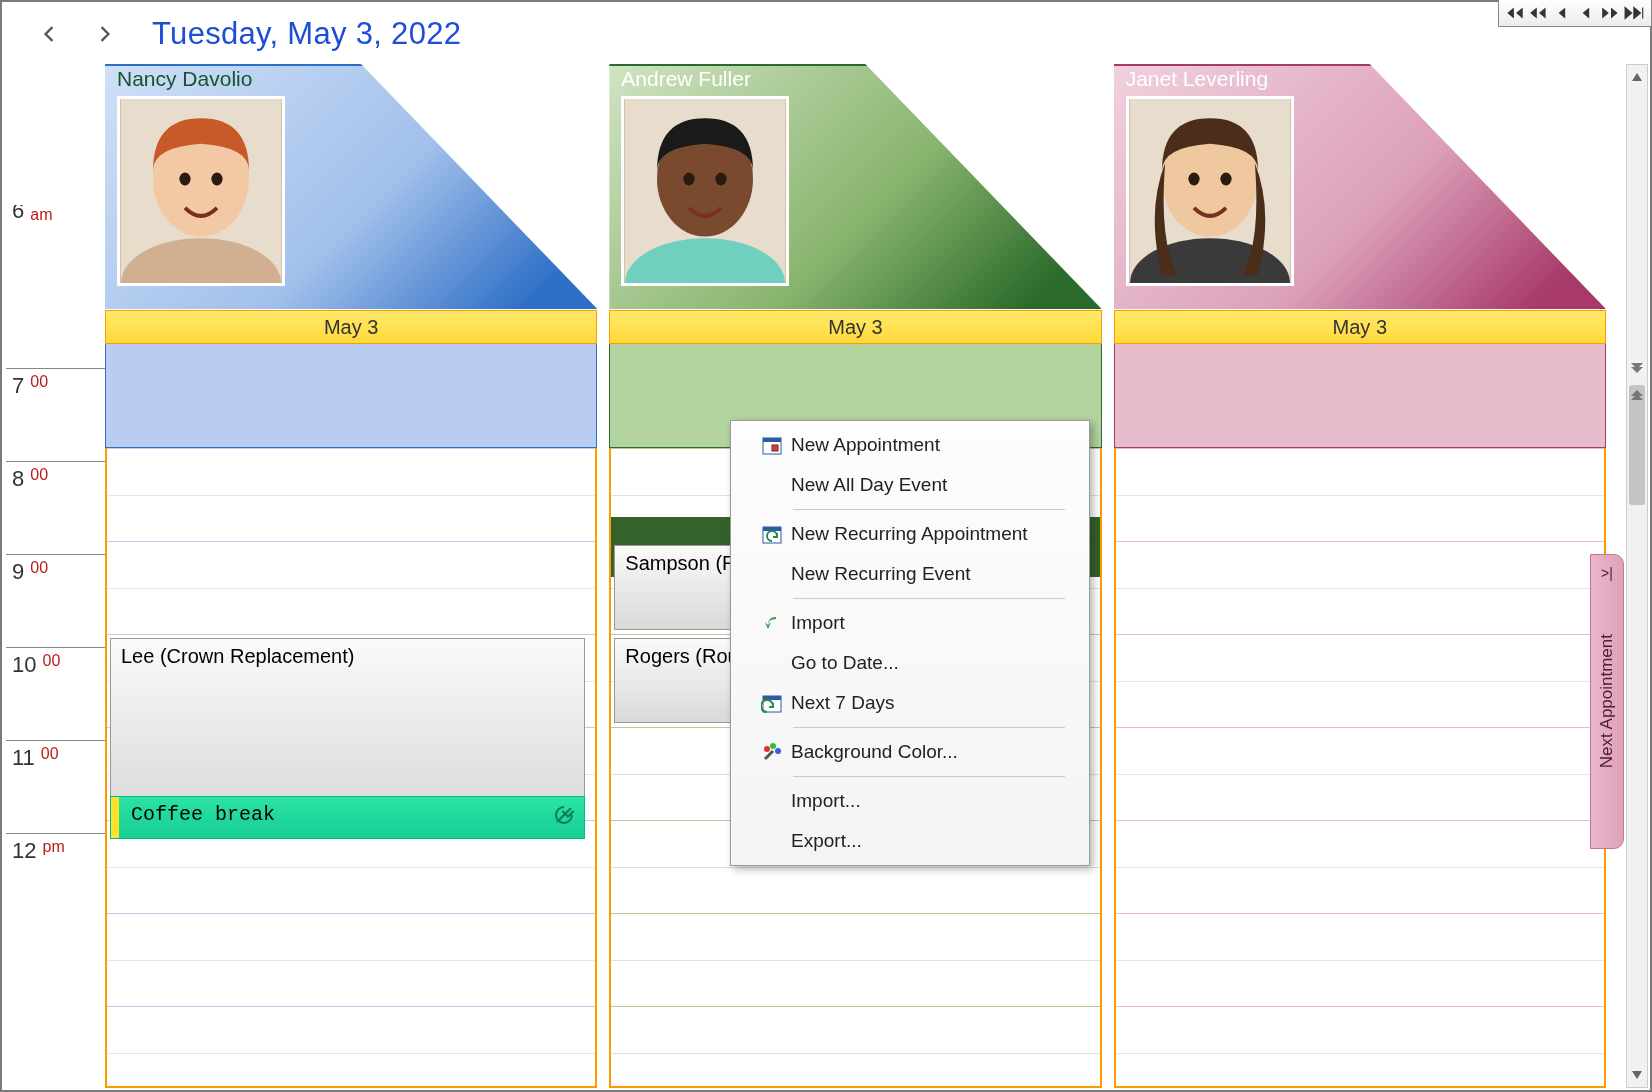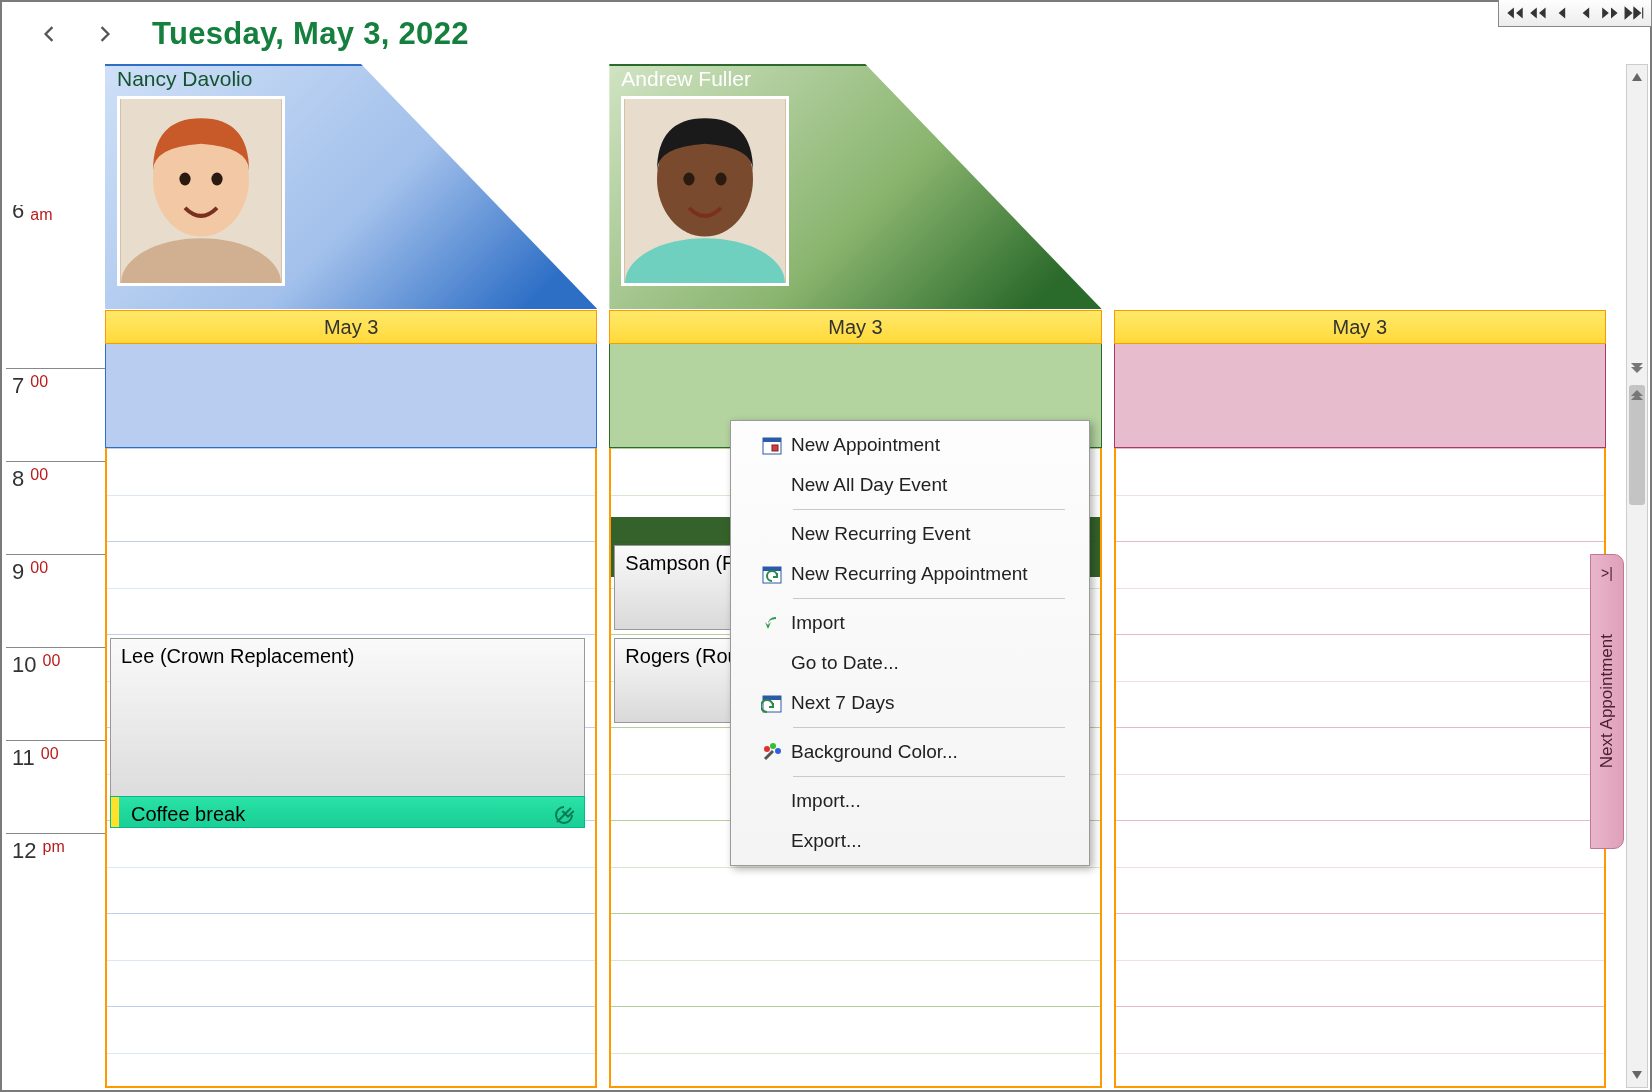--- a/index.html
+++ b/index.html
@@ -3,21 +3,21 @@
 <meta charset="utf-8">
 <style>
   * { box-sizing: border-box; margin: 0; padding: 0; }
   html, body { width: 100%; height: 100%; font-family: "Segoe UI", Tahoma, sans-serif; font-size: 16px; background: #fff; }
   .stage { width: 1652px; height: 1092px; transform-origin: 0 0; position: relative; }
   .frame { position:absolute; inset:0; border:2px solid #7a7a7a; }
 
   
   .toolbar { position: absolute; top: 4px; left: 0; right: 0; height: 60px; display:flex; align-items:center; }
   .toolbar .nav-arrow { width: 34px; height: 34px; display:flex; align-items:center; justify-content:center; font-size:22px; color:#555; cursor:pointer; }
-  .toolbar .title { font-size: 31px; font-weight:700; color:#15803d; margin-left: 30px; letter-spacing:0.3px; }
+  .toolbar .title { font-size: 31px; font-weight:400; color:#1d4ed8; margin-left: 30px; letter-spacing:0.3px; }
   .vcr-box { position:absolute; top:0; right:0; border:1px solid #888; border-top:none; display:flex; padding:2px 4px; background:linear-gradient(#fefefe,#ececec); }
   .vcr-btn { width:24px; height:22px; display:flex; align-items:center; justify-content:center; cursor:pointer; }
   .vcr-btn svg { width:22px; height:14px; }
 
   
   .ruler { position:absolute; left:6px; top:275px; width:99px; bottom:2px; }
   .hour-row { position:absolute; left:0; right:0; height:93px; border-top:1px solid #888; font-size:20px; color:#333; display:flex; padding:4px 6px; }
   .hour-row .h { font-size:22px; font-weight:400; }
   .hour-row .m { font-size:16px; margin-left:6px; margin-top:0; color:#b91c1c; }
 
@@ -187,21 +187,21 @@
           <div class="slot-line" style="top: 232.5px; border-top-style: solid; opacity: 0.5;"></div>
           <div class="slot-line" style="top: 279px; border-top-style: solid; opacity: 1;"></div>
           <div class="slot-line" style="top: 325.5px; border-top-style: solid; opacity: 0.5;"></div>
           <div class="slot-line" style="top: 372px; border-top-style: solid; opacity: 1;"></div>
           <div class="slot-line" style="top: 418.5px; border-top-style: solid; opacity: 0.5;"></div>
           <div class="slot-line" style="top: 465px; border-top-style: solid; opacity: 1;"></div>
           <div class="slot-line" style="top: 511.5px; border-top-style: solid; opacity: 0.5;"></div>
           <div class="slot-line" style="top: 558px; border-top-style: solid; opacity: 1;"></div>
           <div class="slot-line" style="top: 604.5px; border-top-style: solid; opacity: 0.5;"></div>
           <div class="appt " style="top: 190px; height: 178px;"><span style="margin-left:0">Lee (Crown Replacement)</span></div>
-          <div class="appt green" style="top: 348.1px; height: 32px;"><div class="stripe"></div><span style="margin-left:10px">Coffee break</span><span class="recur-icon"><svg viewBox="0 0 24 24">
+          <div class="appt green" style="top: 348.1px; height: 43px; font-family: Liberation Mono, monospace;"><div class="stripe"></div><span style="margin-left:10px">Coffee break</span><span class="recur-icon"><svg viewBox="0 0 24 24">
                 <path d="M12 4a8 8 0 1 0 8 8" fill="none" stroke="#0a7a55" stroke-width="2"></path>
                 <path d="M20 4l0 8-8 0" fill="none" stroke="#0a7a55" stroke-width="2" transform="rotate(45 16 8)"></path>
                 <line x1="5" y1="19" x2="19" y2="5" stroke="#0a7a55" stroke-width="2"></line>
               </svg></span></div>
         </div>
       </div>
       <div class="col green">
         <div class="tab-header">
           <div class="tab-shape"></div>
       <div class="tab-name">Andrew Fuller</div>
@@ -234,20 +234,37 @@
           <div class="slot-line" style="top: 465px; border-top-style: solid; opacity: 1;"></div>
           <div class="slot-line" style="top: 511.5px; border-top-style: solid; opacity: 0.5;"></div>
           <div class="slot-line" style="top: 558px; border-top-style: solid; opacity: 1;"></div>
           <div class="slot-line" style="top: 604.5px; border-top-style: solid; opacity: 0.5;"></div>
           <div class="darkband" style="top: 69.05px;"></div>
           <div class="appt " style="top: 97px; height: 85px;"><span style="margin-left:0">Sampson (Routine Cleaning)</span></div>
           <div class="appt " style="top: 190px; height: 85px;"><span style="margin-left:0">Rogers (Routine Cleaning)</span></div>
         </div>
       </div>
       <div class="col pink">
+        <div class="tab-header">
+          <div class="tab-shape"></div>
+      <div class="tab-name">Janet Leverling</div>
+      <div class="avatar">
+            <svg viewBox="0 0 100 115">
+    <rect width="100" height="115" fill="#e8dccc"></rect>
+    <ellipse cx="50" cy="115" rx="50" ry="28" fill="#3a3a3a"></ellipse>
+    <ellipse cx="50" cy="50" rx="30" ry="36" fill="#f0c8a0"></ellipse>
+    <path d="M20 45 Q20 12 50 12 Q80 12 80 45 Q80 30 50 28 Q20 30 20 45" fill="#4a2e1a"></path>
+    <path d="M22 40 Q18 90 30 110 L20 110 Q10 70 22 40" fill="#4a2e1a"></path>
+              <path d="M78 40 Q82 90 70 110 L80 110 Q90 70 78 40" fill="#4a2e1a"></path>
+    <ellipse cx="40" cy="50" rx="3.5" ry="4" fill="#2a1a10"></ellipse>
+    <ellipse cx="60" cy="50" rx="3.5" ry="4" fill="#2a1a10"></ellipse>
+    <path d="M40 68 Q50 78 60 68" stroke="#7a3020" stroke-width="2.5" fill="none"></path>
+  </svg>
+          </div>
+        </div>
         <div class="date-strip">May 3</div>
         <div class="allday-zone"></div>
         <div class="slot-area">
           <div class="slot-line" style="top: 0px; border-top-style: solid; opacity: 1;"></div>
           <div class="slot-line" style="top: 46.5px; border-top-style: solid; opacity: 0.5;"></div>
           <div class="slot-line" style="top: 93px; border-top-style: solid; opacity: 1;"></div>
           <div class="slot-line" style="top: 139.5px; border-top-style: solid; opacity: 0.5;"></div>
           <div class="slot-line" style="top: 186px; border-top-style: solid; opacity: 1;"></div>
           <div class="slot-line" style="top: 232.5px; border-top-style: solid; opacity: 0.5;"></div>
           <div class="slot-line" style="top: 279px; border-top-style: solid; opacity: 1;"></div>
@@ -302,34 +319,34 @@
           </svg>
         </span>
         <span>New Appointment</span>
       </div>
       <div class="row">
         <span class="icon-slot"></span>
         <span>New All Day Event</span>
       </div>
       <div class="sep"></div>
       <div class="row">
-        <span class="icon-slot"></span>
-        <span>New Recurring Event</span>
-      </div>
-      <div class="row">
         <span class="icon-slot">
           <svg width="22" height="22">
             <rect x="2" y="4" width="18" height="16" fill="#fff" stroke="#2a5aa8"></rect>
             <rect x="2" y="4" width="18" height="4" fill="#2a5aa8"></rect>
             <path d="M11 18a5 5 0 1 1 5-5" fill="none" stroke="#2a8a4a" stroke-width="2"></path>
             <path d="M16 10l0 4-4 0" fill="none" stroke="#2a8a4a" stroke-width="2"></path>
           </svg>
         </span>
         <span>New Recurring Appointment</span>
       </div>
+      <div class="row">
+        <span class="icon-slot"></span>
+        <span>New Recurring Event</span>
+      </div>
       <div class="sep"></div>
       <div class="row">
         <span class="icon-slot">
           <svg width="20" height="20">
             <path d="M14 4 Q6 4 6 12 L3 9 L6 16 L9 9 L6 12 Q6 6 14 6 Z" fill="#2a9a4a"></path>
           </svg>
         </span>
         <span>Import</span>
       </div>
       <div class="row">

